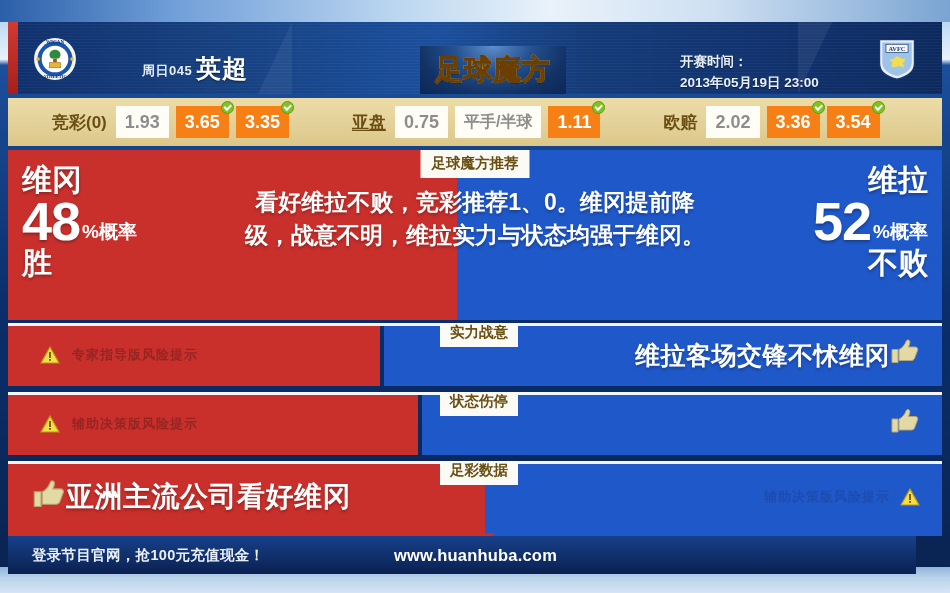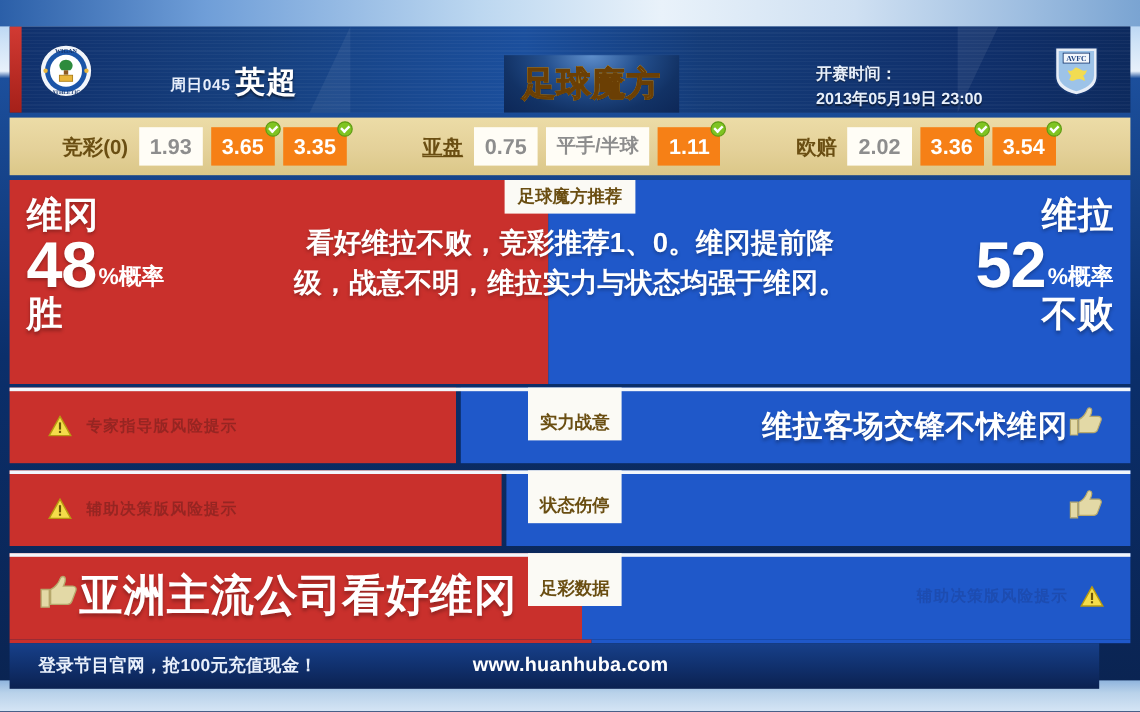--- a/index.html
+++ b/index.html
@@ -147,21 +147,21 @@
     position:absolute; left:32px; top:50%; transform:translateY(-50%);
     display:flex; align-items:center; gap:12px;
   }
   .risk-text{ color:#962522; font-size:13px; font-weight:bold; letter-spacing:1px; }
   .risk-text.onblue{ color:#1d4cb0; }
   .warn{ width:20px; height:18px; position:relative; }
   .warn svg{ display:block; }
 
   .tag{
     position:absolute; top:0; background:#fbfaf5; color:#6a4e12;
-    font-size:14.5px; font-weight:bold; padding:20px 10px 5px; z-index:6; white-space:nowrap;
+    font-size:14.5px; font-weight:bold; padding:0 10px 5px; z-index:6; white-space:nowrap;
   }
   .row-msg{
     position:absolute; right:22px; top:50%; transform:translateY(-50%);
     color:#ffffff; font-size:25px; font-weight:bold; letter-spacing:.5px;
     display:flex; align-items:center; text-shadow:0 2px 3px rgba(0,0,0,.28);
   }
   .row-msg.onred{ left:24px; right:auto; flex-direction:row; }
   .thumb{ display:inline-block; }
 
   .risk-right{
@@ -373,21 +373,21 @@
     <div class="row-red" style="width:477px; height:72px;"></div>
     <div class="row-blue" style="width:457px; height:72px;"></div>
 
     <div class="row-msg onred" style="left:24px; right:auto;">
       <span class="thumb">
         <svg width="34" height="30" viewBox="0 0 30 26">
           <path d="M2 11h6v13H2z" fill="#e3d9a6" stroke="#b6a86c" stroke-width="1"></path>
           <path d="M9 11c3-1 6-5 7-8 .6-2 3.5-2.2 3.8.3.2 1.8-.8 4-1.4 5.2h6.8c1.8 0 3 1.6 2.4 3.2l-3 8c-.5 1.4-1.8 2.3-3.3 2.3H9z" fill="#e3d9a6" stroke="#b6a86c" stroke-width="1"></path>
         </svg>
       </span>
-      <span style="font-size:36px;">亚洲主流公司看好维冈</span>
+      <span style="font-size:28px;">亚洲主流公司看好维冈</span>
     </div>
 
     <div class="tag" style="left:432px;">足彩数据</div>
 
     <div class="risk-right">
       <span class="risk-text onblue">辅助决策版风险提示</span>
       <span class="warn">
         <svg width="20" height="18" viewBox="0 0 20 18">
           <path d="M10 1 19 17H1z" fill="#f5dd4a" stroke="#b89a10" stroke-width="1.2"></path>
           <rect x="9.1" y="6" width="1.8" height="6" fill="#6b5506"></rect>

